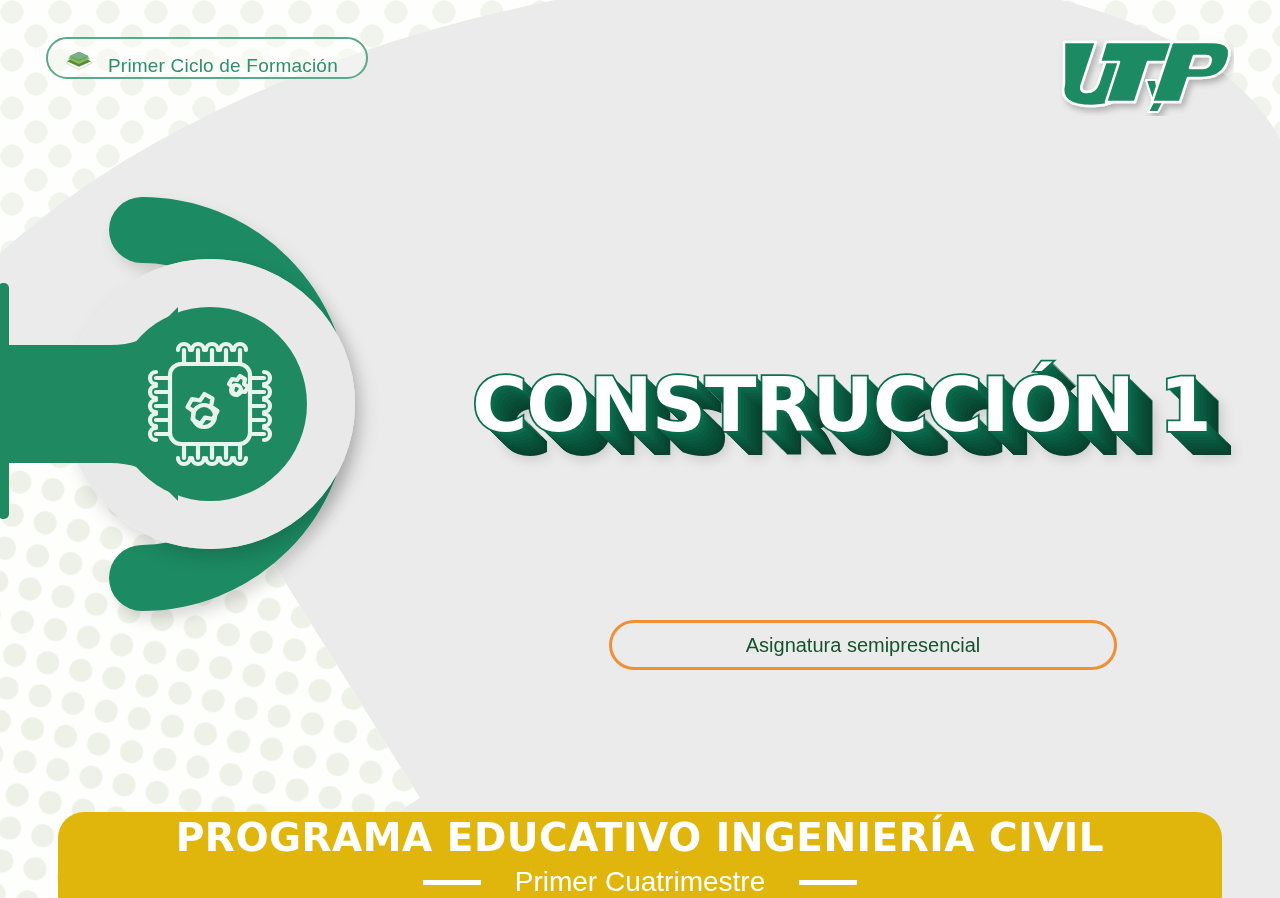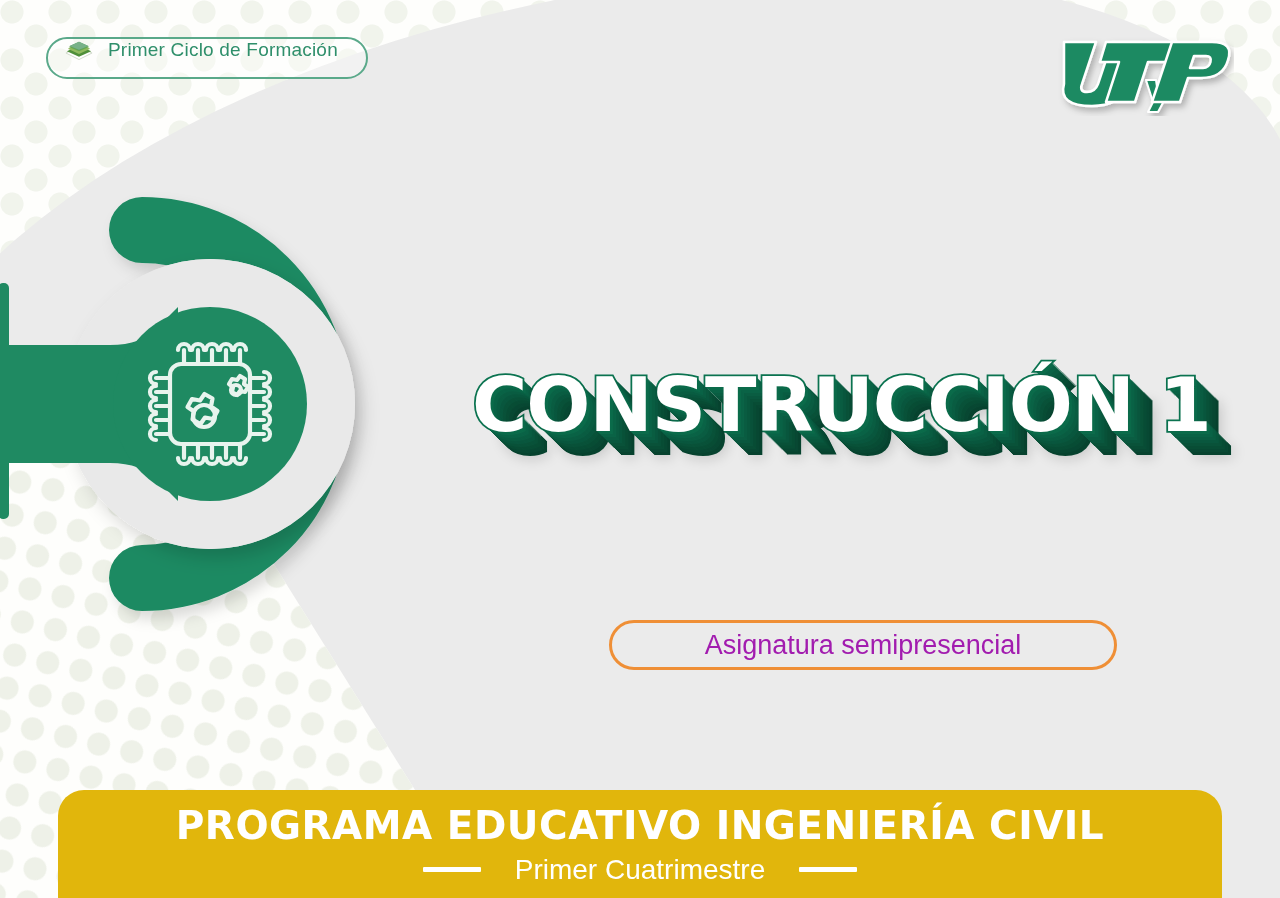--- a/index.html
+++ b/index.html
@@ -73,21 +73,21 @@
 
   
   .badge-cycle {
     position: absolute;
     left: 46px;
     top: 37px;
     height: 42px;
     box-sizing: border-box;
     padding: 0 28px 0 16px;
     display: flex;
-    align-items: flex-start;
+    align-items: flex-end;
     gap: 14px;
     border: 2px solid #5aa98a;
     border-radius: 24px;
     background: rgba(255,255,255,0.35);
   }
   .badge-cycle .label {
     font-size: 19px;
     color: #2f8f6b;
     letter-spacing: 0.2px;
     white-space: nowrap;
@@ -158,38 +158,38 @@
     height: 50px;
     box-sizing: border-box;
     border: 3px solid #ef8f36;
     border-radius: 26px;
     display: flex;
     align-items: center;
     justify-content: center;
     background: rgba(255,255,255,0.0);
   }
   .pill-modality .label {
-    font-size: 27px;
-    color: #a21caf;
+    font-size: 20px;
+    color: #14532d;
   }
 
   
   .banner {
     position: absolute;
     left: 58px;
     right: 58px;
     bottom: 0;
-    height: 108px;
+    height: 86px;
     background: #e1b60c;
     border-radius: 26px 26px 0 0;
     display: flex;
     flex-direction: column;
     align-items: center;
-    justify-content: flex-start;
-    padding-top: 15px;
+    justify-content: flex-end;
+    padding-top: 8px;
     box-sizing: border-box;
   }
   .banner .program {
     font-family: "DejaVu Sans", sans-serif;
     font-weight: bold;
     font-size: 39px;
     color: #ffffff;
     letter-spacing: 0.5px;
     white-space: nowrap;
     line-height: 1.1;

